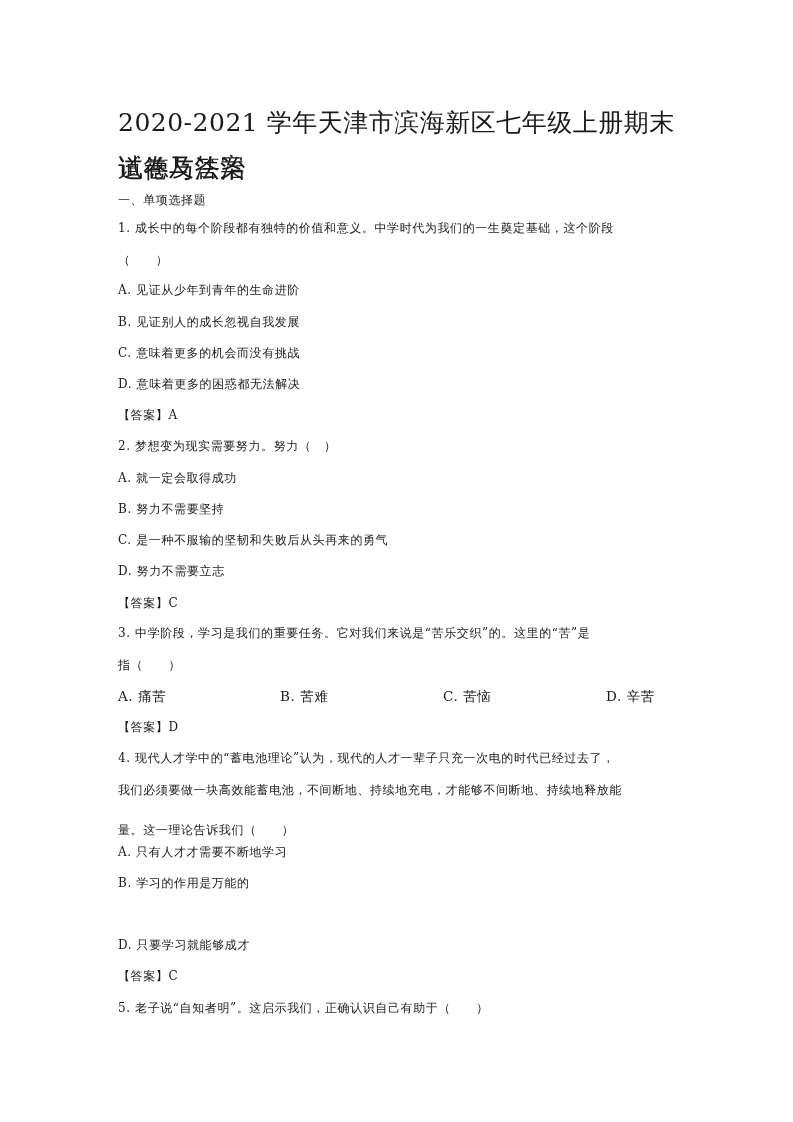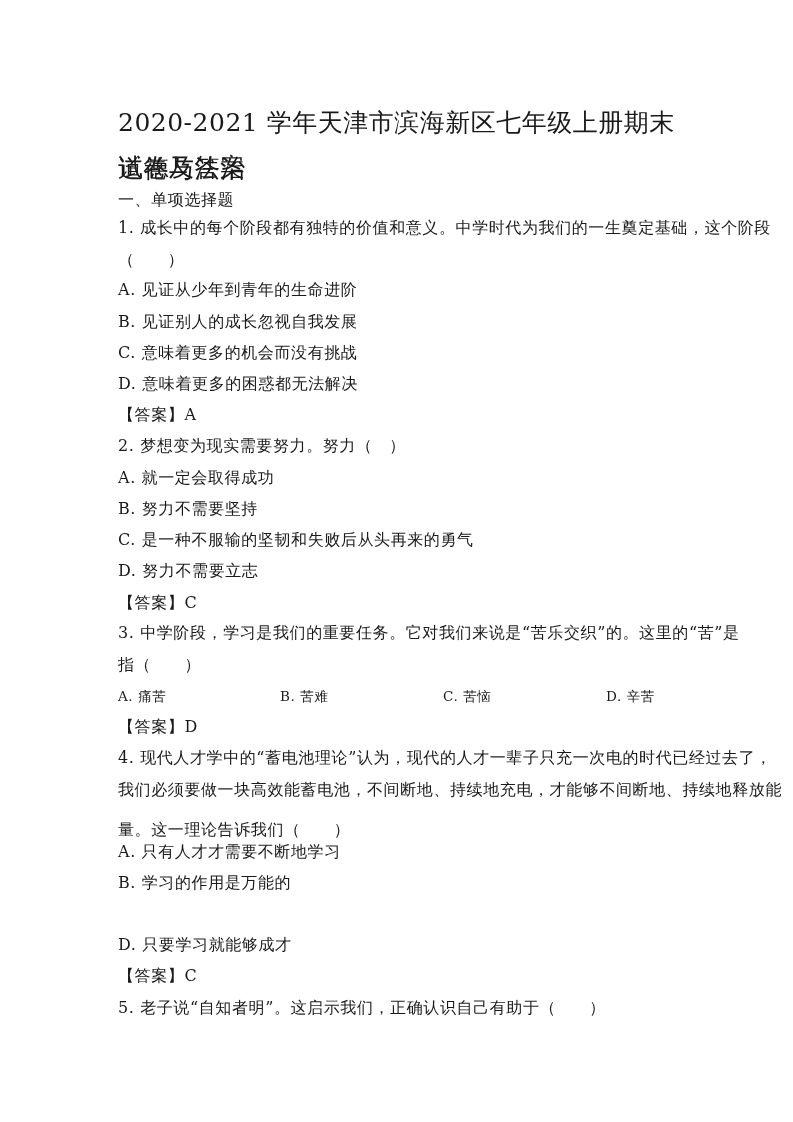--- a/index.html
+++ b/index.html
@@ -10,21 +10,21 @@
     }
     .page { position: absolute; left: 0; top: 0; width: 654px; height: 1122px; }
     .title {
       position: absolute; left: 118px; width: 580px;
       font-size: 25px; line-height: 46px; letter-spacing: 0.5px;
       font-weight: normal;
     }
     .title-l1 { top: 100px; }
     .title-l2 { top: 145px; }
     .line {
-      position: absolute; left: 118px; font-size: 16px; line-height: 20px;
+      position: absolute; left: 118px; font-size: 12px; line-height: 20px;
       white-space: nowrap; letter-spacing: 0.6px;
     }
     .opt-row { position: absolute; left: 118px; width: 545px; font-size: 13.5px; line-height: 20px; }
     .opt-row span { position: absolute; white-space: nowrap; letter-spacing: 0.6px; text-align: center; }
   </style>
 </head>
 <body>
 
 <div class="page">
   <div class="title title-l1">2020-2021 学年天津市滨海新区七年级上册期末道德与法治</div>

